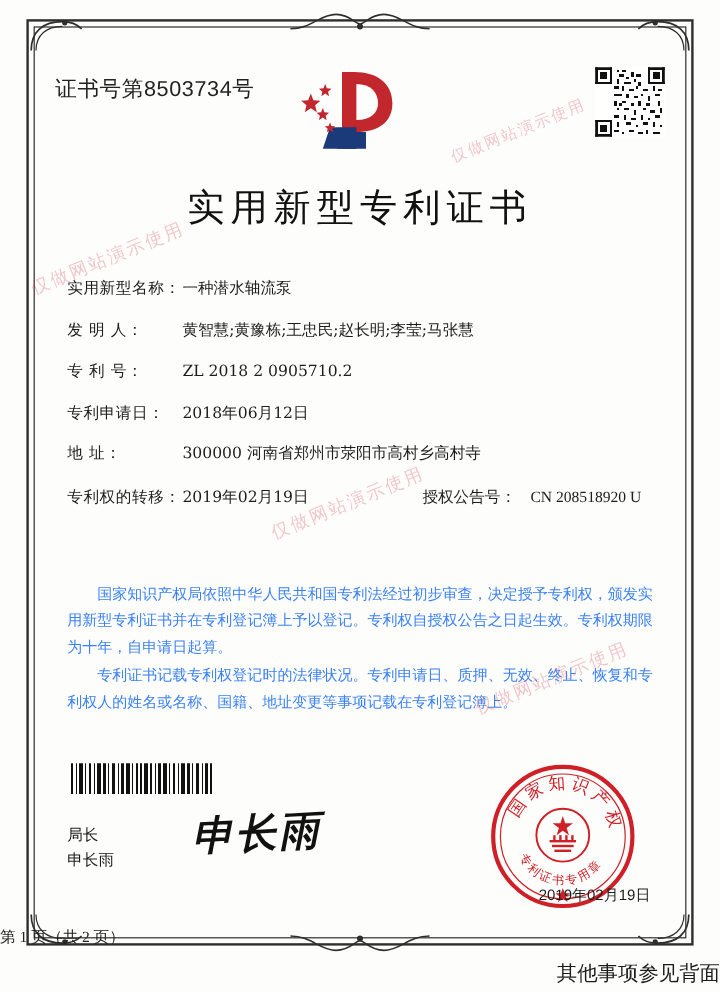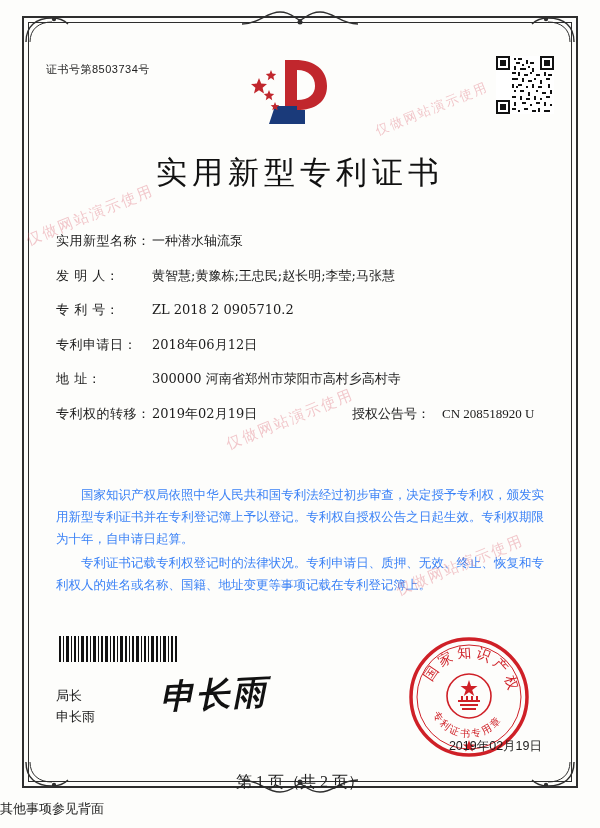--- a/index.html
+++ b/index.html
@@ -61,21 +61,21 @@
     position: absolute;
     left: 50%;
     bottom: 34px;
     transform: translateX(-50%) scaleY(-1);
   }
 
   
   .cert-no {
     position: absolute;
     left: 46px; top: 62px;
-    font-size: 11px;
+    font-size: 18px;
     letter-spacing: 0.5px;
     font-family: "Liberation Sans", sans-serif;
     color: #222;
   }
   .qr {
     position: absolute;
     right: 46px; top: 56px;
     width: 58px; height: 58px;
   }
   .qr svg { display:block; }
@@ -201,30 +201,30 @@
     font-size: 12.5px;
     color: #1c1c1c;
     font-family: "Liberation Sans", sans-serif;
   }
 
   
   .page-num {
     position: absolute;
     left: 0; right: 0;
     top: 772px;
-    text-align: center;
-    font-size: 16px;
+    text-align: left;
+    font-size: 13px;
     color: #222;
   }
   .footnote {
     position: absolute;
     left: 0; right: 0;
     top: 800px;
-    text-align: left;
-    font-size: 13px;
+    text-align: right;
+    font-size: 17px;
     color: #1c1c1c;
   }
 
   
   .wm {
     position: absolute;
     color: rgba(214, 74, 90, 0.30);
     font-size: 15px;
     font-family: "DejaVu Serif", "Liberation Serif", serif;
     transform: rotate(-22deg);

